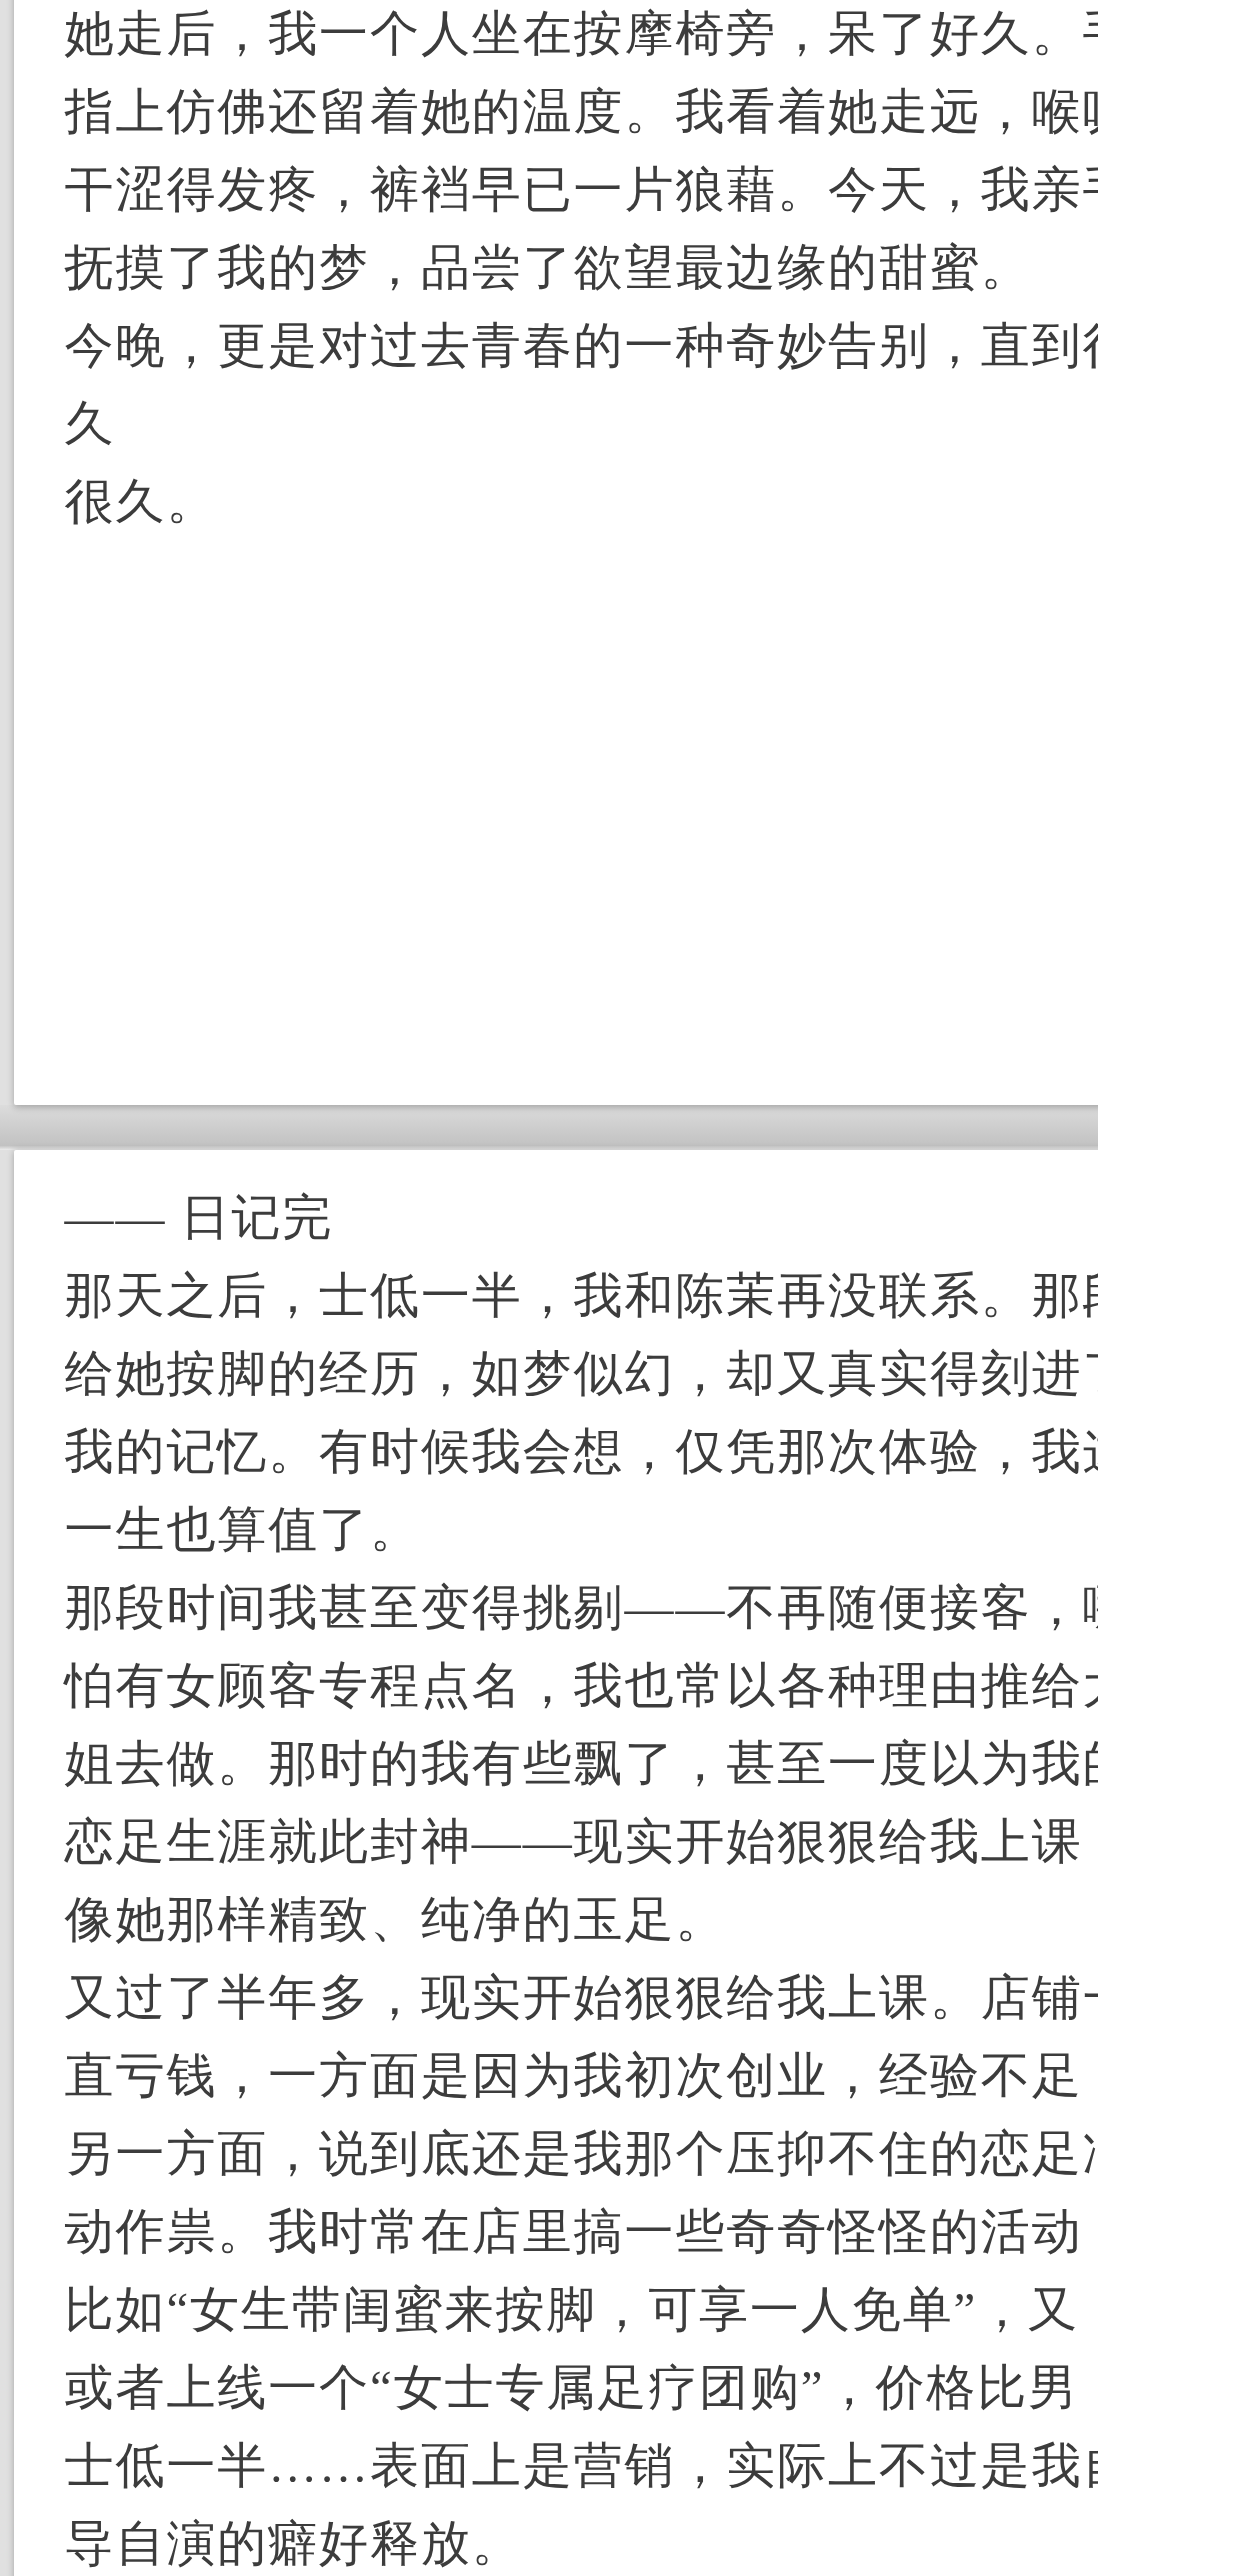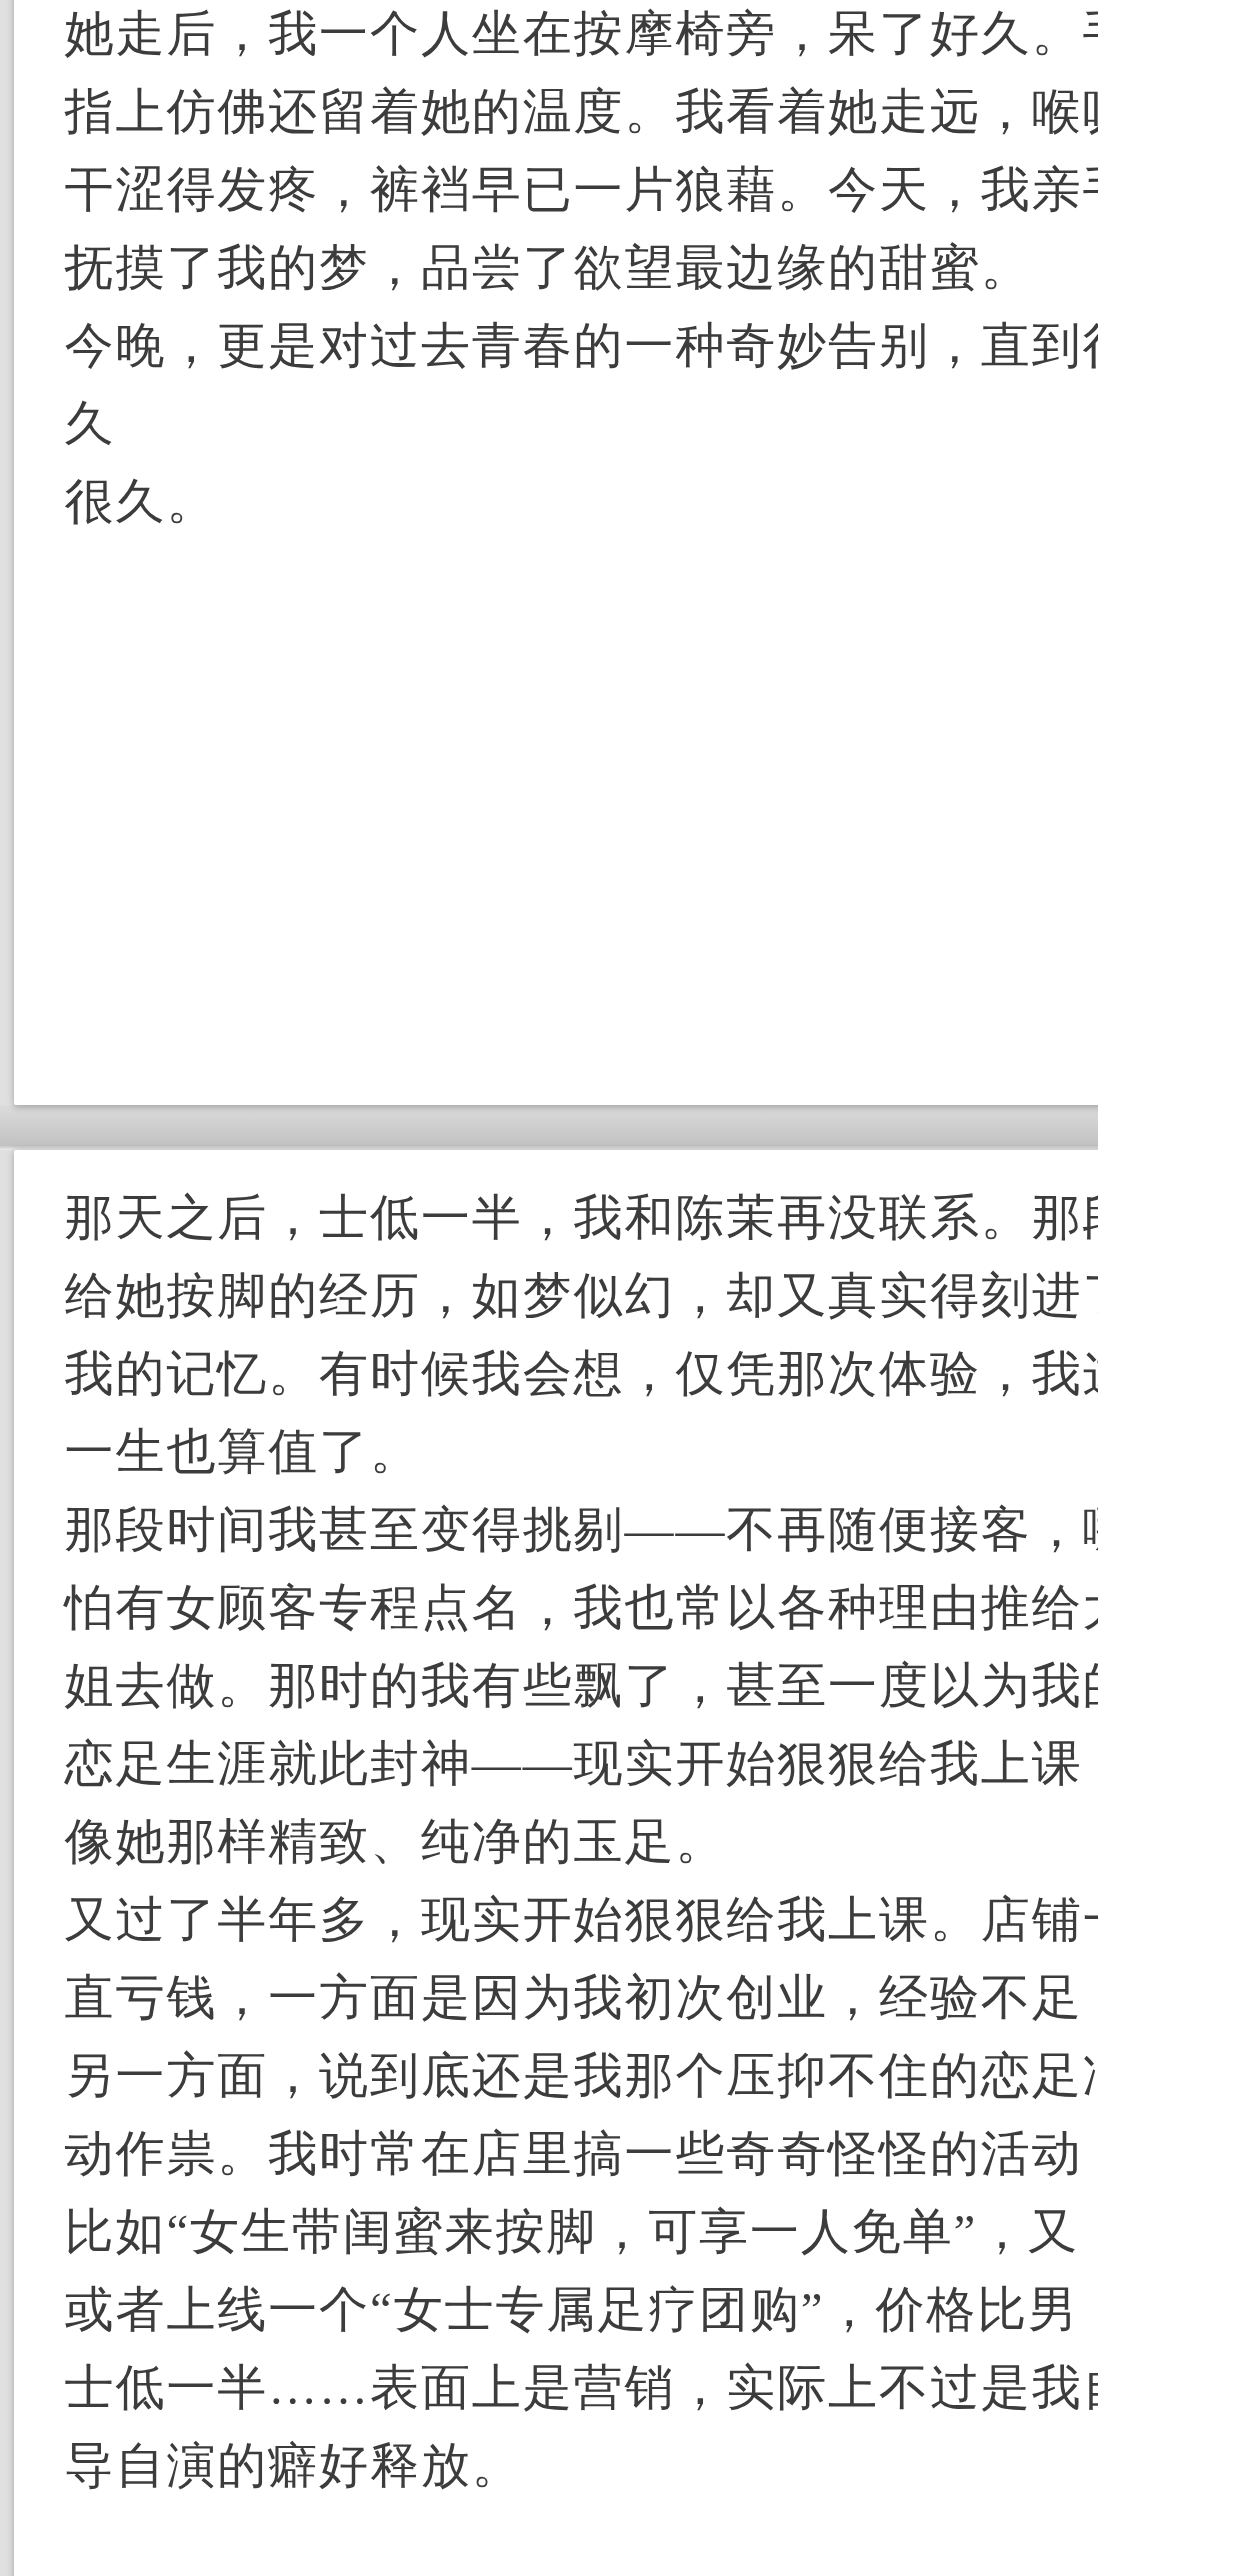--- a/index.html
+++ b/index.html
@@ -69,20 +69,21 @@
 指上仿佛还留着她的温度。我看着她走远，喉咙
 干涩得发疼，裤裆早已一片狼藉。今天，我亲手
 抚摸了我的梦，品尝了欲望最边缘的甜蜜。</p>
         <p class="para">今晚，更是对过去青春的一种奇妙告别，直到很久
 很久。</p>
       </div>
   </section>
 
   <section class="card card-2">
     <div class="card-content">
+        <p class="para">—— 日记完</p>
         <p class="para">那天之后，士低一半，我和陈茉再没联系。那段
 给她按脚的经历，如梦似幻，却又真实得刻进了
 我的记忆。有时候我会想，仅凭那次体验，我这
 一生也算值了。</p>
         <p class="para">那段时间我甚至变得挑剔——不再随便接客，哪
 怕有女顾客专程点名，我也常以各种理由推给大
 姐去做。那时的我有些飘了，甚至一度以为我的
 恋足生涯就此封神——现实开始狠狠给我上课
 像她那样精致、纯净的玉足。</p>
         <p class="para">又过了半年多，现实开始狠狠给我上课。店铺一

